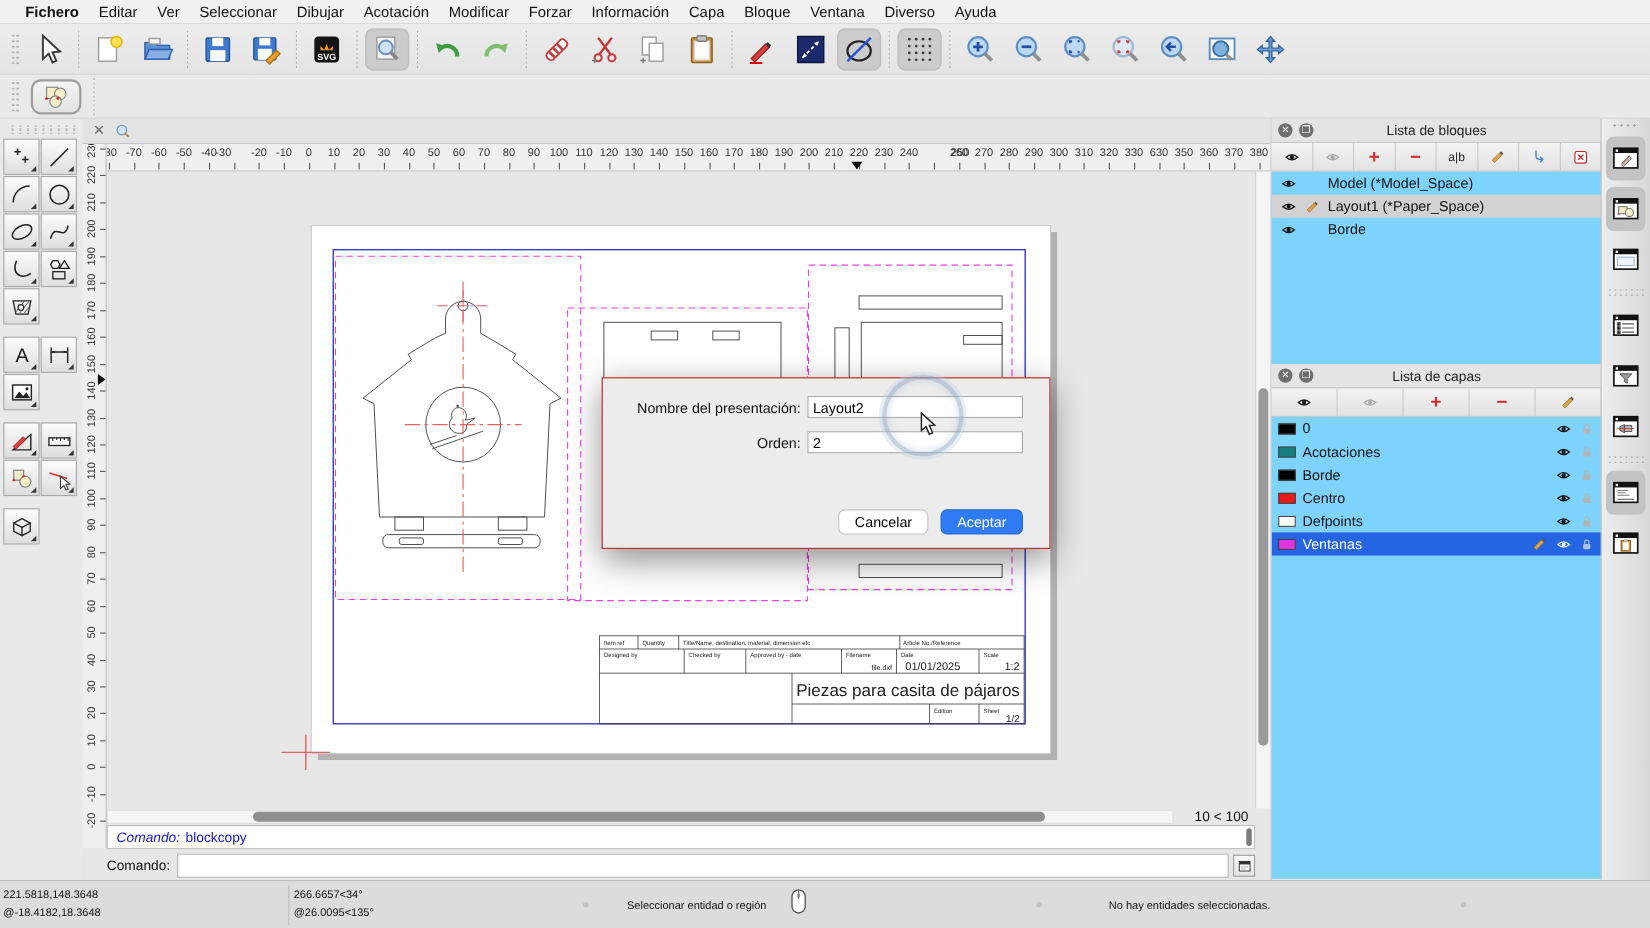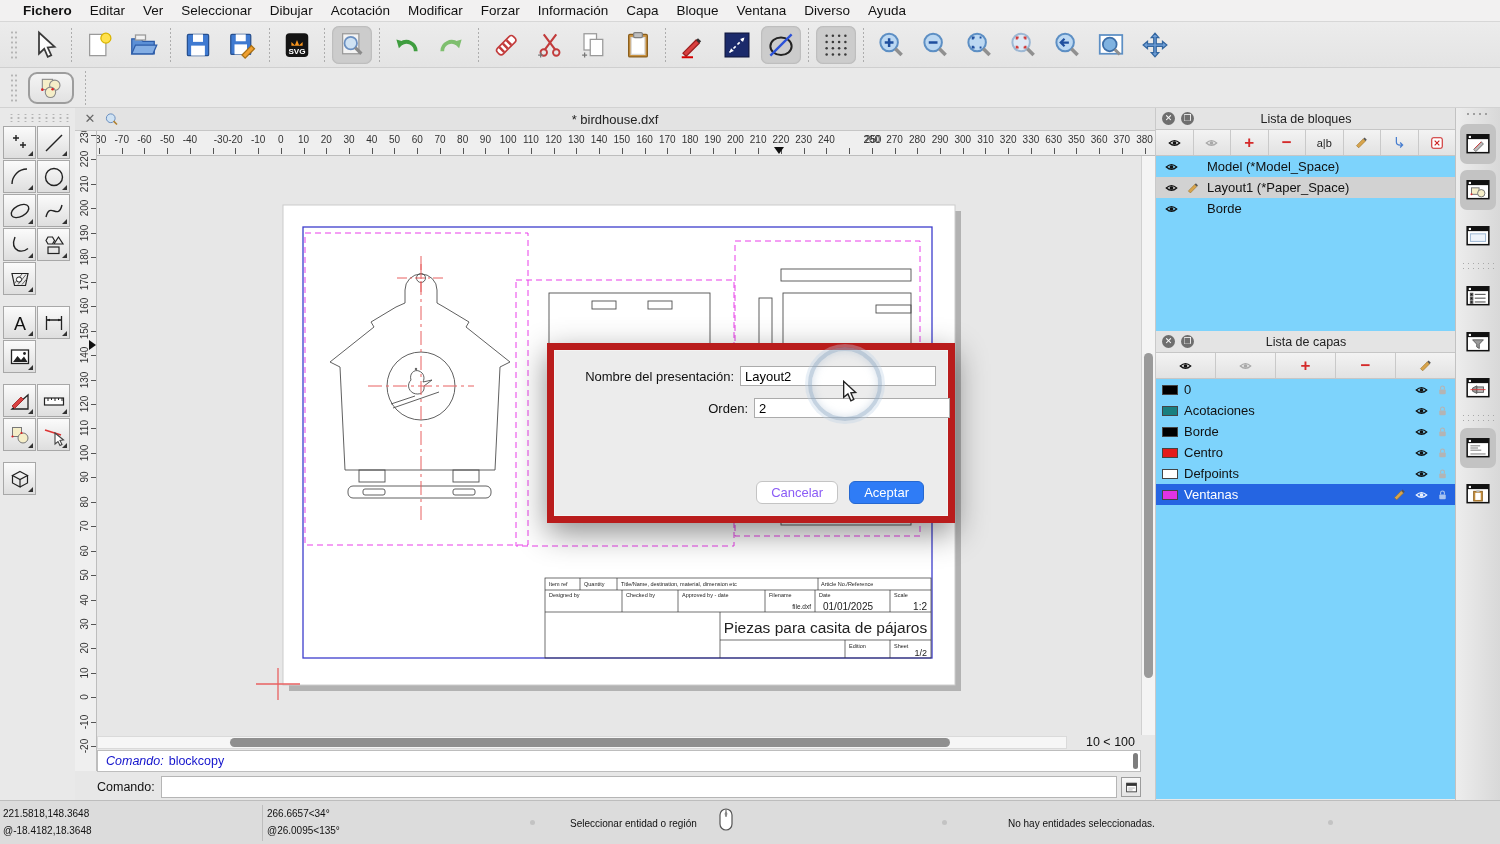--- a/index.html
+++ b/index.html
@@ -74,27 +74,27 @@
   .cmd-row .lbl { font-size:12.5px; margin-right:6px; }
   .cmd-row input { flex:1; height:22px; border:1px solid #b5b5b5; background:#fff; font:inherit; padding:0 4px; }
   .cmd-row .cmd-btn { width:20px; height:20px; margin-left:4px; border:1px solid #9c9c9c; background:linear-gradient(#f8f8f8,#e4e4e4);
                       display:flex; align-items:center; justify-content:center; }
 
   
   svg.drawing { position:absolute; left:0; top:0; }
   svg text { font-family:"Liberation Sans","DejaVu Sans",sans-serif; }
 
   
-  .dialog { position:absolute; left:450px; top:187px; width:408px; height:180px; background:#ececec;
-            border:7px solid #b91c1c; box-shadow:0 10px 30px rgba(0,0,0,.45), 0 0 0 1px rgba(255,255,255,.4) inset; z-index:10; }
+  .dialog { position:absolute; left:450px; top:187px; width:408px; height:156px; background:#ececec;
+            border:1px solid #b91c1c; box-shadow:0 10px 30px rgba(0,0,0,.45), 0 0 0 1px rgba(255,255,255,.4) inset; z-index:10; }
   .drow { position:absolute; left:0; display:flex; align-items:center; }
   .drow label { width:186px; text-align:right; padding-right:6px; font-size:13px; color:#111; }
   .drow input { width:196px; height:20px; border:1px solid #ababab; background:#fff; font:inherit; font-size:13px; padding:0 4px; }
   .dbuttons { position:absolute; right:24px; bottom:12px; display:flex; gap:11px; }
-  .dbtn { height:23px; border-radius:6px; font-size:13px; padding:0 14px; border:1px solid #c4c4c4; background:#fff; color:#8b5cf6; }
+  .dbtn { height:23px; border-radius:6px; font-size:13px; padding:0 14px; border:1px solid #c4c4c4; background:#fff; color:#000000; }
   .dbtn.accept { background:#2f7cf6; border-color:#2668d0; color:#fff; }
   .click-ring { position:absolute; left:254px; top:-3px; width:74px; height:74px; border-radius:50%;
                 border:4px solid rgba(150,175,200,.55); box-shadow:0 0 0 3px rgba(190,210,230,.35), inset 0 0 8px rgba(150,175,200,.4);
                 pointer-events:none; }
   .dlg-cursor { position:absolute; left:286px; top:30px; pointer-events:none; }
 
   
   .rpanels { position:absolute; left:1155px; top:108px; width:300px; height:692px; background:#e9e9e9; border-left:1px solid #c9c9c9; }
   .panel { position:absolute; left:0; width:300px; }
   .panel.blocks { top:0; height:223px; }
@@ -684,35 +684,34 @@
       </div>
   </div>
 
   <div class="center">
     <div class="tabbar">
       <div class="tab-close">✕</div>
       <svg width="16" height="15" viewBox="0 0 24 24" style="margin-left:6px">
           <circle cx="10" cy="10" r="7" fill="#cfe2f3" stroke="#6a8fc0" stroke-width="1.6"></circle>
           <line x1="14.5" y1="14.5" x2="20" y2="20" stroke="#b08030" stroke-width="2.6"></line>
         </svg>
-      <div class="tab-title">* birdhouse.dxf</div>
     </div>
 
     <div class="hruler">
         <span class="hr-label" style="left: 24px;">-80</span>
         <i class="hr-tick" style="left: 24px;"></i>
         <span class="hr-label" style="left: 46.73px;">-70</span>
         <i class="hr-tick" style="left: 46.73px;"></i>
         <span class="hr-label" style="left: 69.46px;">-60</span>
         <i class="hr-tick" style="left: 69.46px;"></i>
         <span class="hr-label" style="left: 92.19px;">-50</span>
         <i class="hr-tick" style="left: 92.19px;"></i>
         <span class="hr-label" style="left: 114.92px;">-40</span>
         <i class="hr-tick" style="left: 114.92px;"></i>
-        <span class="hr-label" style="left: 146px;">-30</span>
+        <span class="hr-label" style="left: 128px;">-30</span>
         <i class="hr-tick" style="left: 137.65px;"></i>
         <span class="hr-label" style="left: 160.38px;">-20</span>
         <i class="hr-tick" style="left: 160.38px;"></i>
         <span class="hr-label" style="left: 183.11px;">-10</span>
         <i class="hr-tick" style="left: 183.11px;"></i>
         <span class="hr-label" style="left: 205.84px;">0</span>
         <i class="hr-tick" style="left: 205.84px;"></i>
         <span class="hr-label" style="left: 228.57px;">10</span>
         <i class="hr-tick" style="left: 228.57px;"></i>
         <span class="hr-label" style="left: 251.3px;">20</span>
@@ -928,21 +927,21 @@
           <line x1="159" y1="528" x2="203" y2="528"></line>
           <line x1="181" y1="512" x2="181" y2="544"></line>
         </g>
       </svg>
 
       <div class="dialog">
         <div class="drow" style="top:16px;">
           <label>Nombre del presentación:</label>
           <input value="Layout2" style="">
         </div>
-        <div class="drow" style="top:48px;margin-left:14px;">
+        <div class="drow" style="top:48px;">
           <label>Orden:</label>
           <input value="2" style="">
         </div>
         <div class="dbuttons">
           <button class="dbtn">Cancelar</button>
           <button class="dbtn accept">Aceptar</button>
         </div>
         <div class="click-ring"></div>
         <svg class="dlg-cursor" width="18" height="24" viewBox="0 0 12 18">
           <path d="M2 1 L2 13 L5.2 10.4 L7.4 15.6 L9.6 14.6 L7.4 9.6 L11 9.4 Z" fill="#fff" stroke="#222" stroke-width="1"></path>

